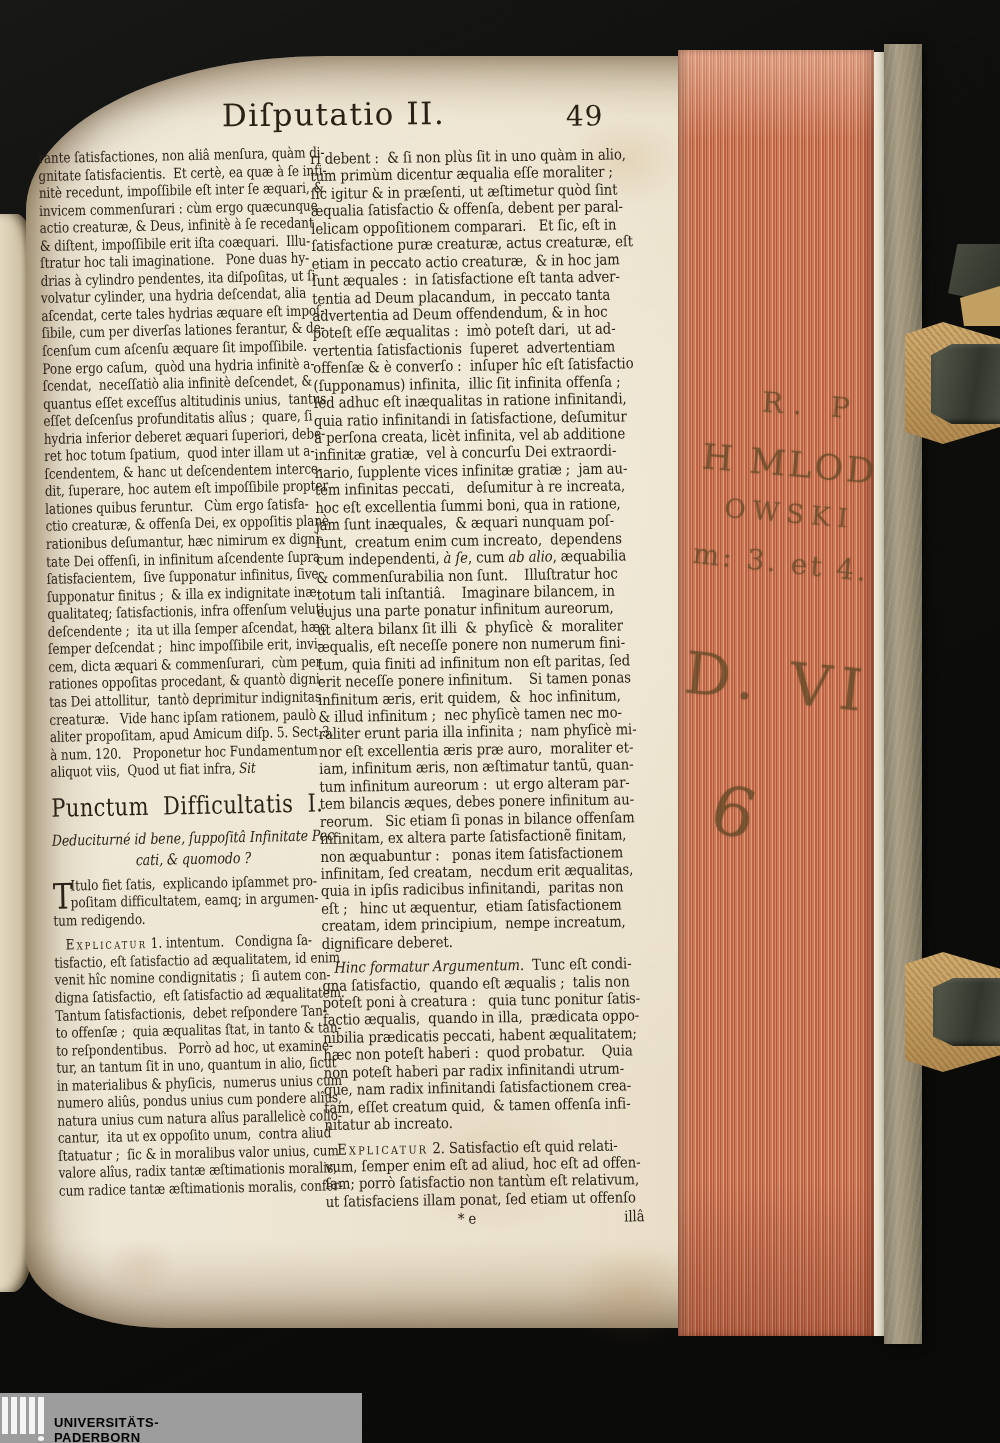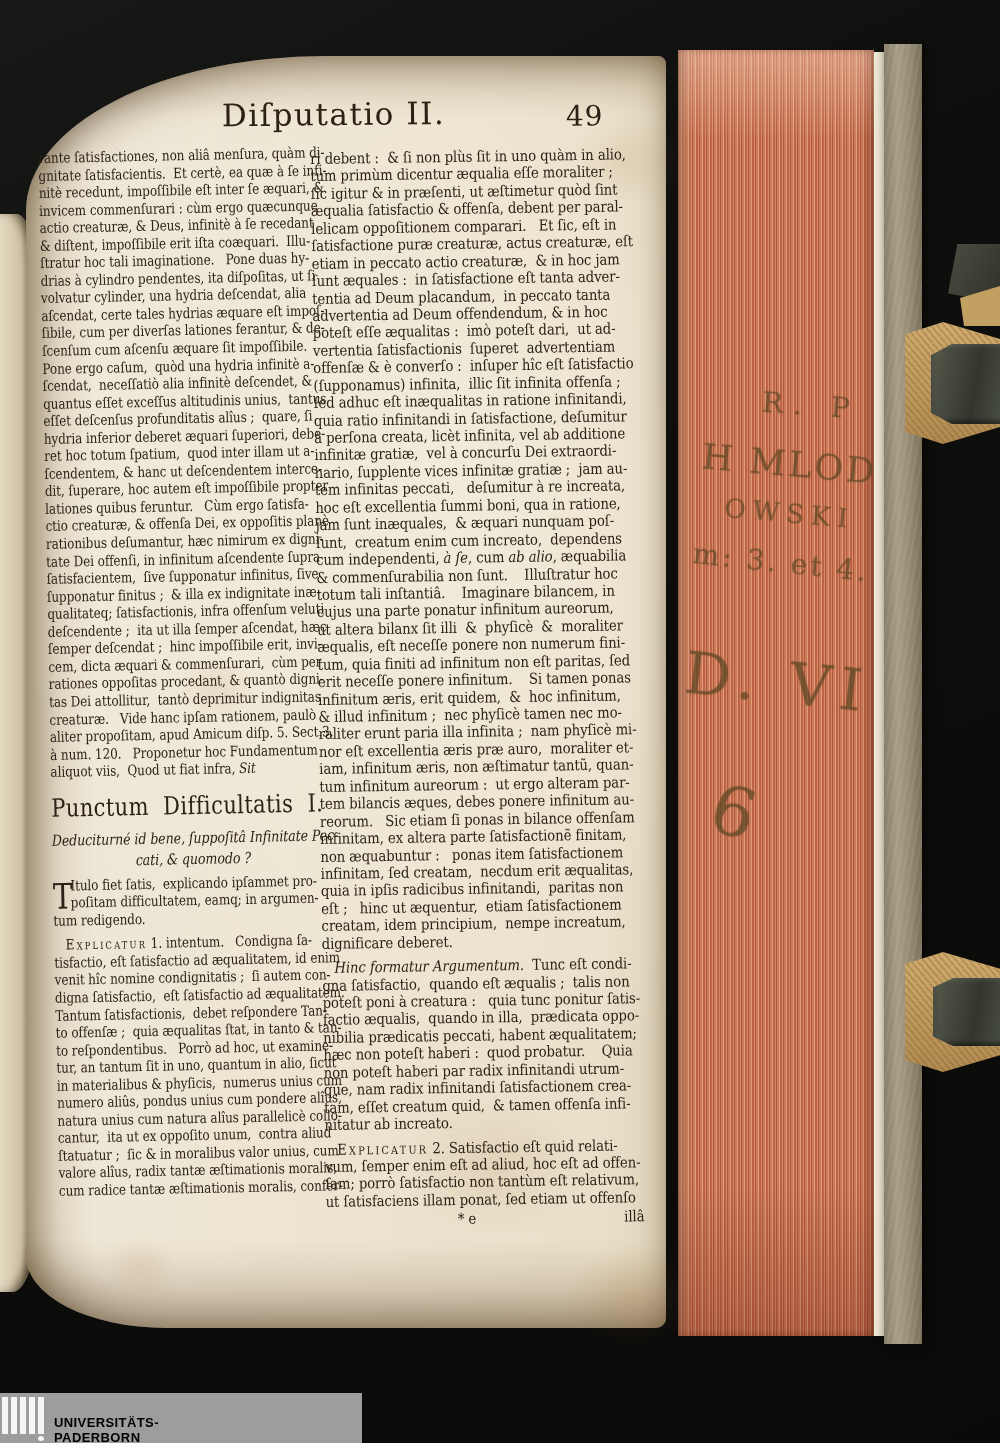--- a/index.html
+++ b/index.html
@@ -5,21 +5,21 @@
   html,body{margin:0;padding:0;background:#000;}
   .stage{position:relative;width:1000px;height:1443px;overflow:hidden;
     background:linear-gradient(155deg,#181817 0%,#0e0e0d 30%,#0a0a09 100%);
     font-family:"DejaVu Serif", serif;}
   
   .gutter-leaf{position:absolute;left:0;top:214px;width:38px;height:1078px;
     background:linear-gradient(90deg,#e3d9c0 0%,#cfc3a6 55%,#8a7a5c 85%,#3a2f1f 100%);
     border-radius:0 22px 26px 0 / 0 70px 80px 0;
     box-shadow:inset -9px 0 12px -5px rgba(35,22,8,.8);}
   
-  .page{position:absolute;left:26px;top:56px;width:640px;height:1272px;
+  .page{position:absolute;left:26px;top:56px;width:720px;height:1272px;
     background:
       radial-gradient(120% 80% at 68% 35%, rgba(255,252,242,.35), rgba(0,0,0,0) 60%),
       linear-gradient(180deg, rgba(120,85,40,.18) 0%, rgba(0,0,0,0) 5%, rgba(0,0,0,0) 93%, rgba(110,75,35,.22) 100%),
       linear-gradient(90deg,#d4c7a9 0%,#e7decb 5%,#efe7d6 11%,#ece3cf 55%,#e9dfc9 90%,#e0d5bb 100%);
     border-radius:300px 8px 10px 140px / 155px 8px 10px 72px;
     box-shadow:inset 0 30px 48px -30px rgba(70,48,22,.6),
                inset 30px 0 55px -32px rgba(70,48,22,.55),
                inset 0 -38px 55px -32px rgba(70,48,22,.55),
                inset -16px 0 26px -18px rgba(95,65,32,.35);}
   .stain{position:absolute;border-radius:50%;pointer-events:none;}

